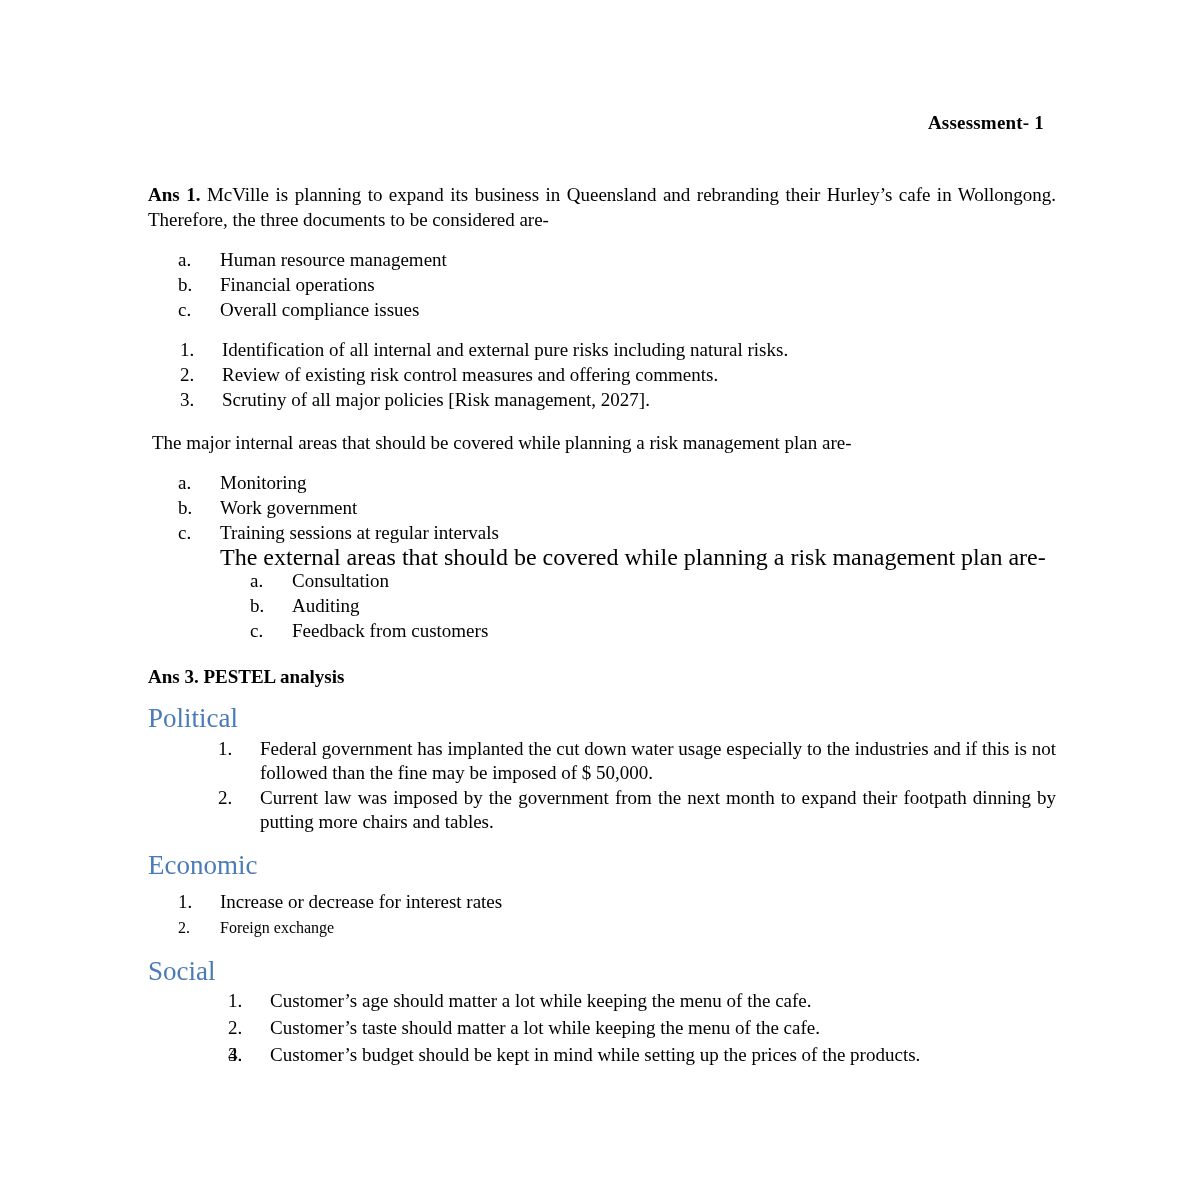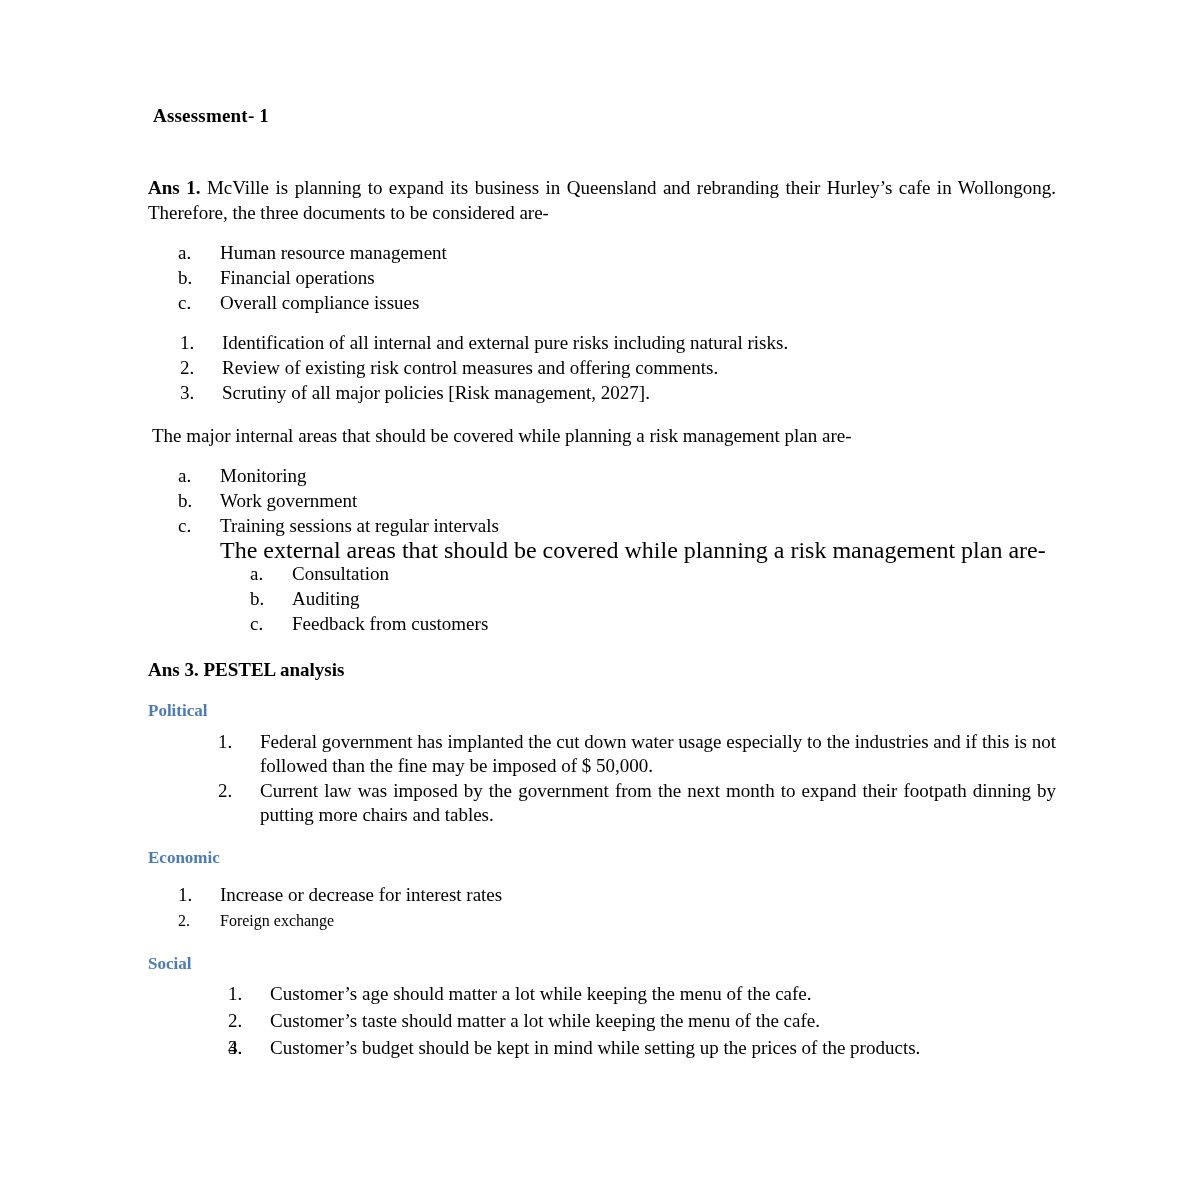--- a/index.html
+++ b/index.html
@@ -26,23 +26,23 @@
 
   .content {
     position: absolute;
     left: 148px;
     top: 0;
     width: 908px;   
   }
 
   
   .doc-title {
-    margin: 5px;
+    margin: 12px;
     padding-top: 100px;
-    text-align: left;
+    text-align: right;
     font-size: 19px;
     font-weight: bold;
     letter-spacing: 0.2px;
   }
 
   
   .para {
     margin: 0;
     font-size: 19px;
     line-height: 25px;
@@ -109,22 +109,22 @@
     margin: 0;
     margin-top: 22px;
     font-size: 19px;
     font-weight: bold;
     line-height: 24px;
   }
 
   
   .pestel-heading {
     margin: 0;
-    font-size: 17px;
-    font-weight: bold;
+    font-size: 27px;
+    font-weight: normal;
     line-height: 26px;
     color: #4A7BB7;
   }
   .h-political { margin-top: 16px; }
   .h-economic  { margin-top: 18px; }
   .h-social    { margin-top: 18px; }
 
   
   .list-political {
     margin-top: 6px;

